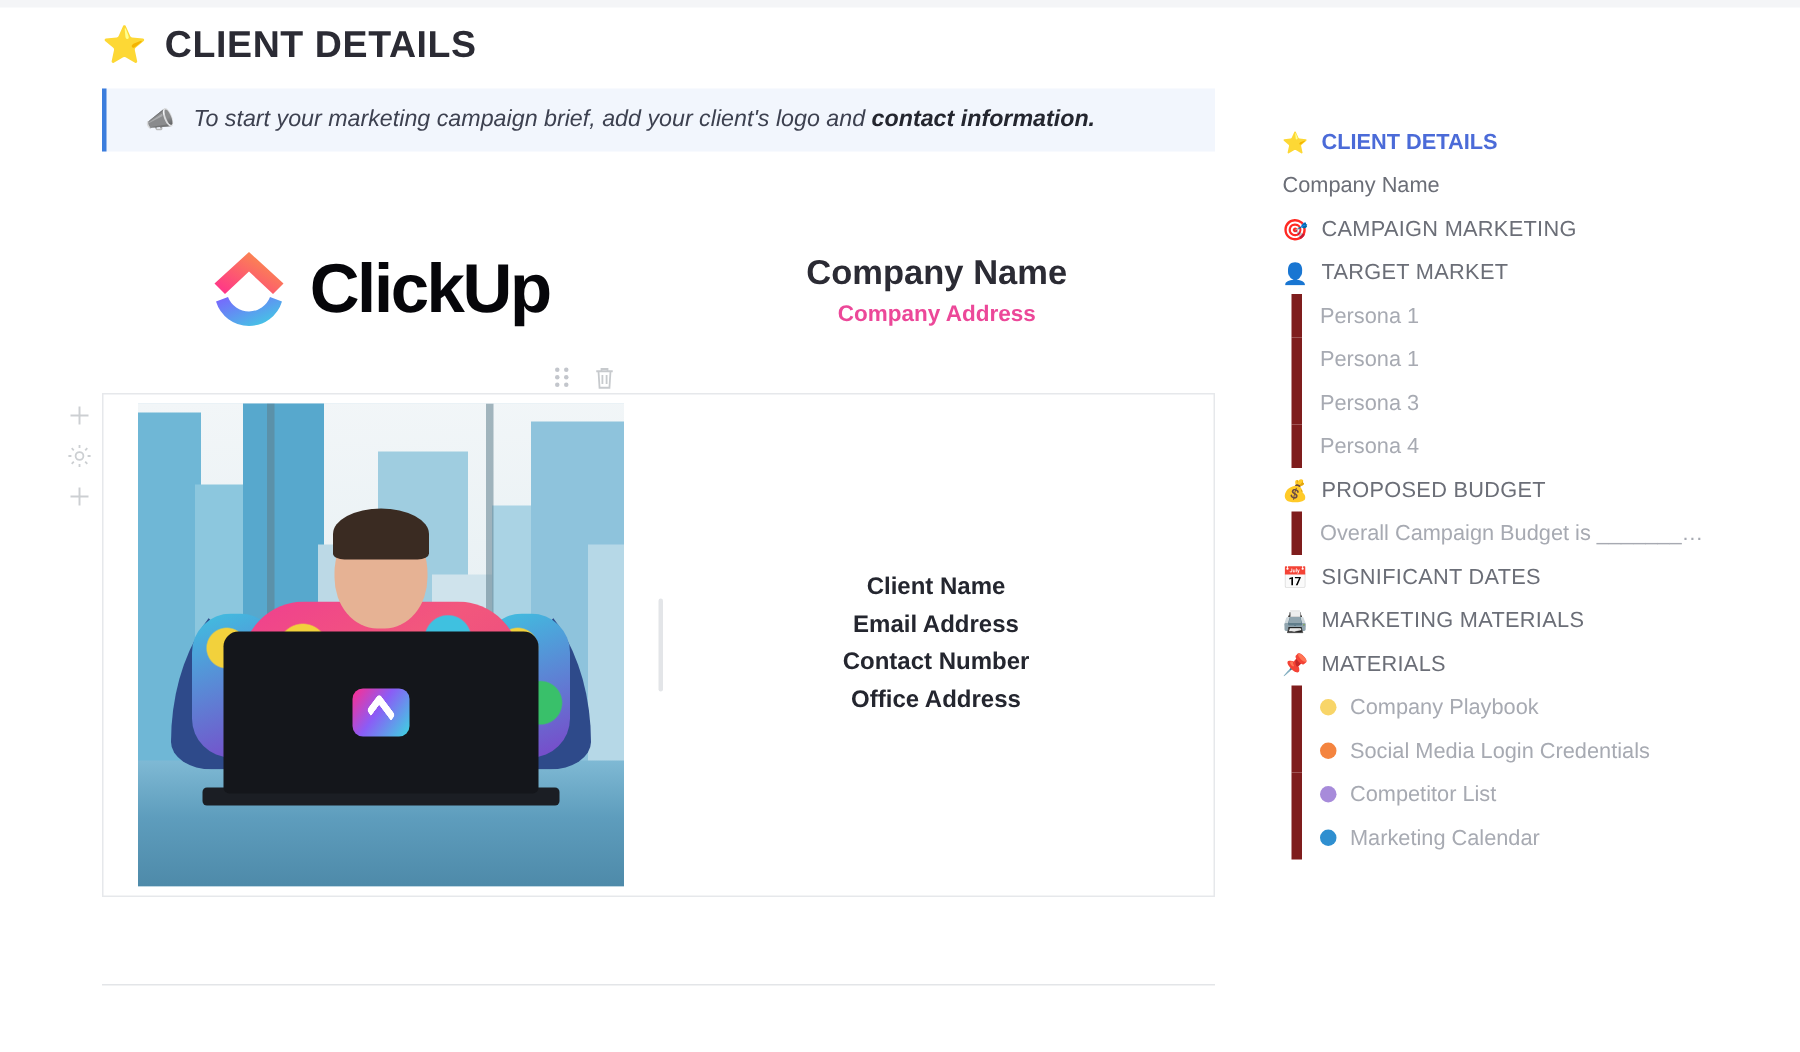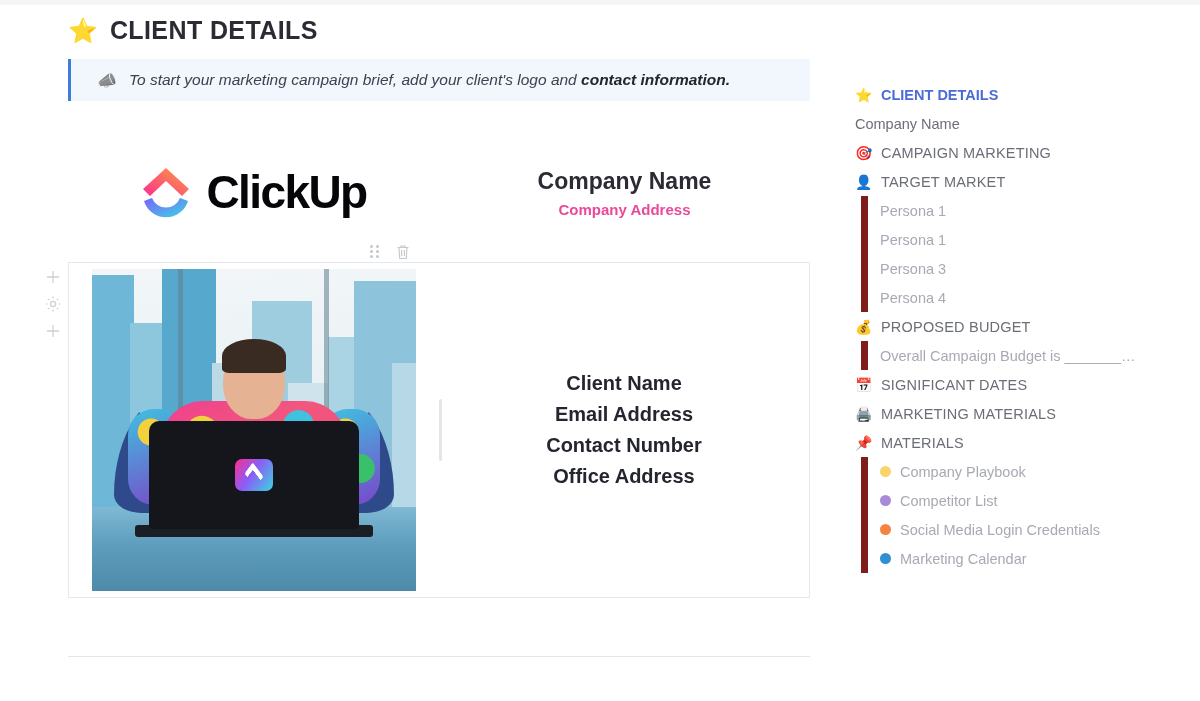--- a/index.html
+++ b/index.html
@@ -110,21 +110,21 @@
   }
   .tbl-cell-txt {
     width: 371px; display: flex; align-items: center; justify-content: center;
     position: relative;
   }
   .col-resize {
     position: absolute; left: 0; top: 50%; transform: translateY(-50%);
     width: 3px; height: 62px; background: #e3e5e8; border-radius: 2px;
   }
   .client-lines {
-    text-align: center; font-size: 20px; font-weight: bold; color: #24262f;
+    text-align: center; font-size: 16px; font-weight: bold; color: #24262f;
     line-height: 1.56;
   }
 
   
   .photo {
     width: 324px; height: 322px; position: relative; overflow: hidden;
     background: #cfe4ee;
   }
   .sky {
     position: absolute; inset: 0;
@@ -402,24 +402,24 @@
   </div>
   <div class="ol-item section">
     <span class="ol-emoji">📌</span>
     <span class="ol-label">MATERIALS</span>
   </div>
   <div class="ol-sub">
     <span class="dot" style="background:#f8d568"></span>
     <span>Company Playbook</span>
   </div>
   <div class="ol-sub">
+    <span class="dot" style="background:#f4843f"></span>
+    <span>Social Media Login Credentials</span>
+  </div>
+  <div class="ol-sub">
     <span class="dot" style="background:#a78bda"></span>
     <span>Competitor List</span>
   </div>
   <div class="ol-sub">
-    <span class="dot" style="background:#f4843f"></span>
-    <span>Social Media Login Credentials</span>
-  </div>
-  <div class="ol-sub">
     <span class="dot" style="background:#2f8fd0"></span>
     <span>Marketing Calendar</span>
   </div>
 </div>
 
 </body></html>

